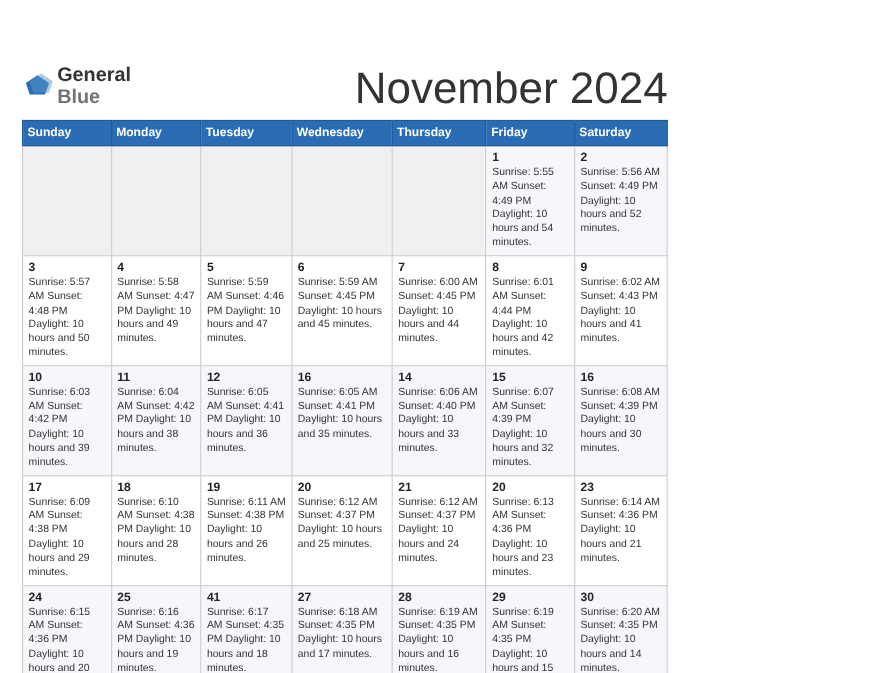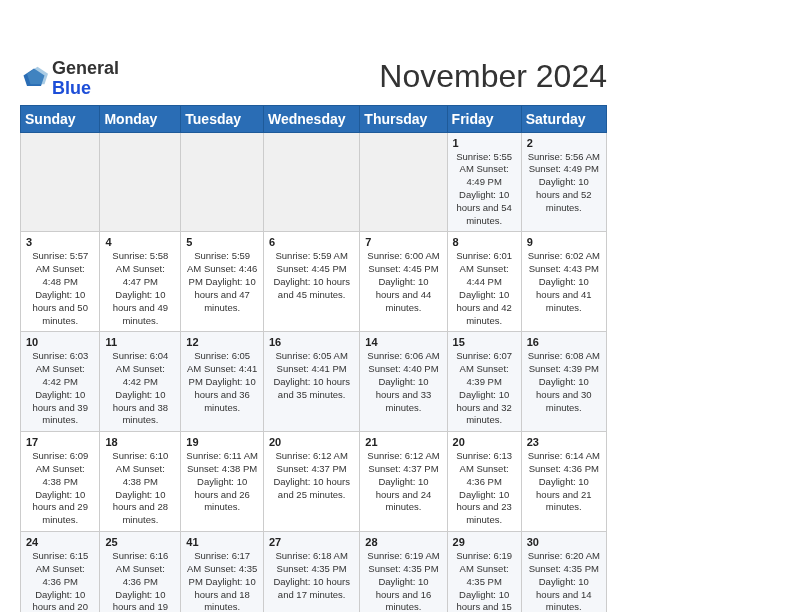--- a/index.html
+++ b/index.html
@@ -27,50 +27,50 @@
       display: flex;
       align-items: center;
       gap: 4px;
     }
     .logo-text {
       font-size: 18px;
       font-weight: bold;
       line-height: 1.1;
     }
     .logo-text span.general { color: #333; }
-    .logo-text span.blue { color: #1d4ed8; text-align: right; }
+    .logo-text span.blue { color: #737373; text-align: right; }
     .logo-icon {
       width: 28px;
       height: 28px;
     }
     .title-block {
       text-align: right;
     }
     .month-title {
-      font-size: 32px;
+      font-size: 40px;
       font-weight: normal;
       color: #333;
       line-height: 1.1;
     }
     .location-subtitle {
       font-size: 13px;
       color: #555;
       margin-top: 2px;
     }
     .calendar-table {
       width: 100%;
       border-collapse: collapse;
       font-size: 10px;
     }
     .calendar-table thead tr th {
       background: #2a6db5;
       color: #fff;
       padding: 5px 4px;
       text-align: left;
-      font-size: 14px;
+      font-size: 11px;
       font-weight: bold;
       border: 1px solid #1e5a99;
     }
     .calendar-table tbody tr td {
       border: 1px solid #ccc;
       vertical-align: top;
       padding: 4px 5px;
       width: 113px;
       min-height: 70px;
       background: #fff;
@@ -85,21 +85,20 @@
       font-weight: bold;
       font-size: 11px;
       color: #222;
       display: block;
       margin-bottom: 2px;
     }
     .day-info {
       font-size: 9.5px;
       color: #333;
       line-height: 1.35;
-      text-align: center;
     }
     .empty-cell {
       background: #f0f0f0 !important;
     }
     .footer-note {
       margin-top: 6px;
       font-size: 11px;
       color: #444;
       padding-left: 4px;
     }

